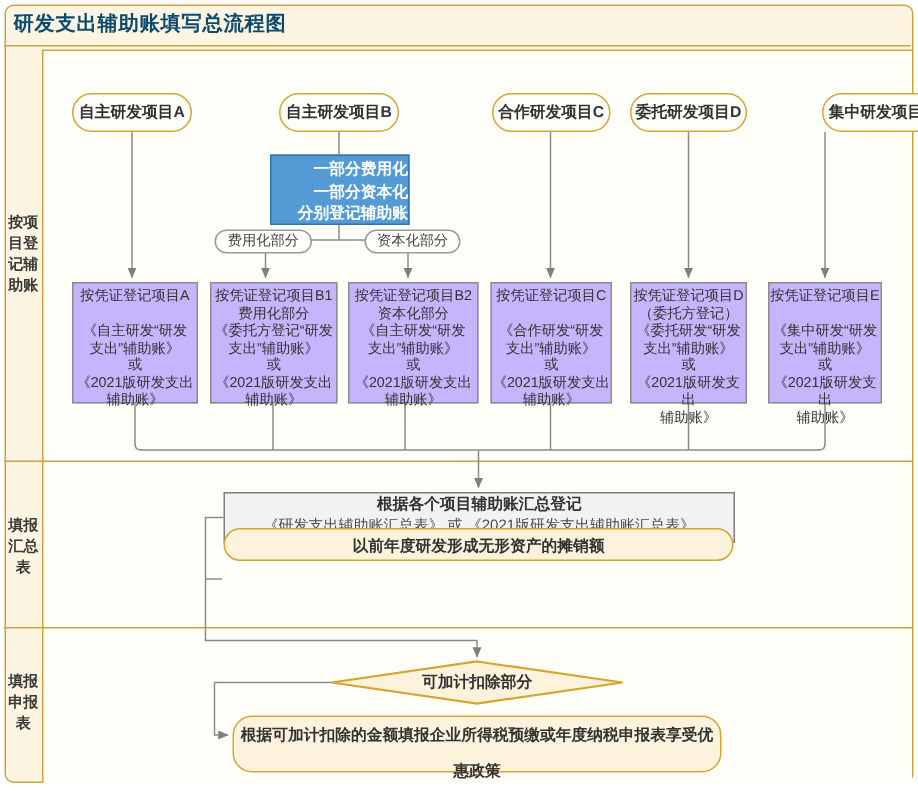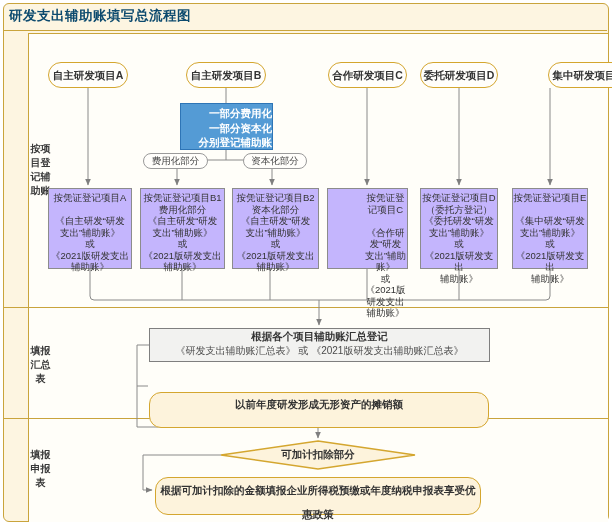--- a/index.html
+++ b/index.html
@@ -5,38 +5,38 @@
   html,body{margin:0;padding:0;background:#ffffff;font-family:"Liberation Sans","DejaVu Sans",sans-serif;}
   #canvas{position:relative;width:612px;height:527px;background:#ffffff;overflow:hidden;}
   .frame{position:absolute;left:3px;top:3px;width:604px;height:517px;background:#fdf5e1;
          border:1px solid #c9a43c;border-radius:6px;}
   .titlebar{position:absolute;left:3px;top:3px;width:604px;height:27px;border-bottom:1px solid #c9a43c;z-index:2;}
   .title{position:absolute;left:9px;top:7px;font-size:13.5px;font-weight:bold;color:#0c4a6e;letter-spacing:0.5px;}
   .content{position:absolute;left:28px;top:33px;width:580px;height:489px;background:#fffef9;
            border-left:1px solid #c9a43c;border-top:1px solid #c9a43c;box-sizing:border-box;z-index:1;}
   .hdivider{position:absolute;left:3px;width:605px;height:0;border-top:1px solid #c9a43c;z-index:2;}
   .side-label{position:absolute;left:3px;width:25px;text-align:center;font-size:10px;line-height:14px;
-              color:#3a3a3a;white-space:pre-line;z-index:3;font-weight:600;padding-left:25px;}
+              color:#3a3a3a;white-space:pre-line;z-index:3;font-weight:600;}
   svg.wires{position:absolute;left:0;top:0;z-index:2;}
   .node{position:absolute;box-sizing:border-box;z-index:3;color:#333;}
   .pill{height:26px;line-height:24px;border:1.5px solid #d4a62f;border-radius:13px;background:#fffefb;
         text-align:center;font-size:10.5px;font-weight:600;}
   .bluebox{left:180px;top:103px;width:93px;height:47px;background:#549bd5;border:1px solid #2e75b6;
            color:#ffffff;text-align:right;font-size:10.5px;font-weight:600;line-height:14.5px;
            white-space:pre-line;padding-top:2px;}
   .minipill{height:16px;line-height:14px;border:1px solid #9a9a9a;border-radius:8px;background:#fffefb;
             text-align:center;font-size:9.5px;color:#444;top:153px;}
   .ledger{top:188px;height:81px;background:#c4b5fd;border:1px solid #8c8c8c;text-align:center;
           font-size:9.5px;line-height:11.5px;white-space:pre-line;padding-top:3px;}
   .summary{left:149px;top:328px;width:341px;height:34px;background:#f2f2f0;border:1px solid #7f7f7f;
            text-align:center;padding-top:0;}
   .summary .l1{font-size:10.5px;font-weight:bold;line-height:15px;}
   .summary .l2{font-size:10px;line-height:14px;color:#4a4a4a;}
   .creampill{background:#fdf3dc;border:1.5px solid #d4a62f;text-align:center;font-weight:600;}
-  .amort{left:149px;top:392px;width:340px;height:36px;border-radius:12px;line-height:22px;font-size:10.5px;}
+  .amort{left:149px;top:352px;width:340px;height:22px;border-radius:12px;line-height:22px;font-size:10.5px;}
   .final{left:155px;top:477px;width:326px;height:38px;border-radius:13px;line-height:24px;font-size:10.5px;}
   .decision-label{left:238px;top:448px;width:160px;text-align:center;font-size:10.5px;font-weight:600;}
 </style>
 </head>
 <body>
 
 <div id="canvas">
 
   <div class="frame"></div>
   <div class="titlebar"></div>
@@ -102,33 +102,33 @@
 
   <div class="node ledger" style="left:48px;width:84px;">按凭证登记项目A
 
 《自主研发“研发
 支出”辅助账》
 或
 《2021版研发支出
 辅助账》</div>
   <div class="node ledger" style="left:140px;width:85px;">按凭证登记项目B1
 费用化部分
-《自主研发“研发
+《委托方登记“研发
 支出”辅助账》
 或
 《2021版研发支出
 辅助账》</div>
   <div class="node ledger" style="left:232px;width:87px;">按凭证登记项目B2
 资本化部分
 《自主研发“研发
 支出”辅助账》
 或
 《2021版研发支出
 辅助账》</div>
-  <div class="node ledger" style="left:327px;width:81px;padding-left:36px;">按凭证登记项目C
+  <div class="node ledger" style="left:327px;width:81px;">按凭证登记项目C
 
 《合作研发“研发
 支出”辅助账》
 或
 《2021版研发支出
 辅助账》</div>
   <div class="node ledger" style="left:420px;width:78px;">按凭证登记项目D
 （委托方登记）
 《委托研发“研发
 支出”辅助账》

